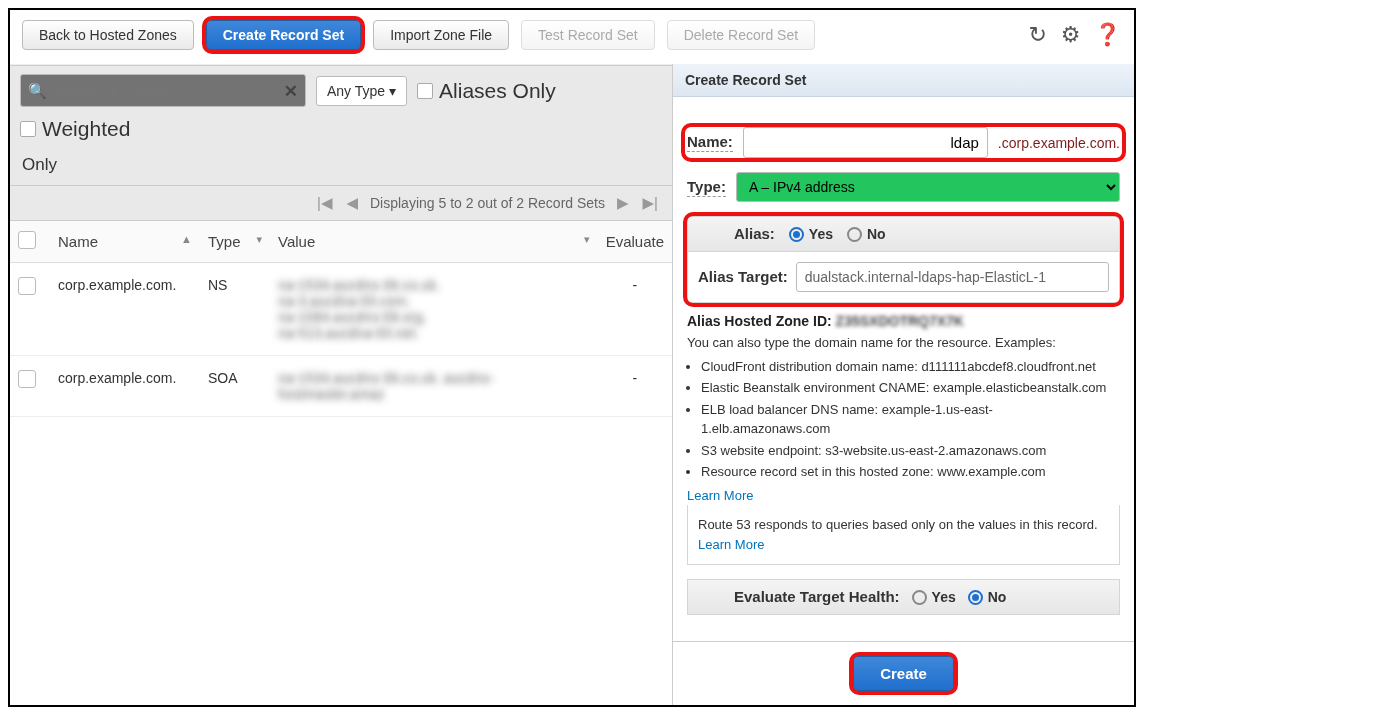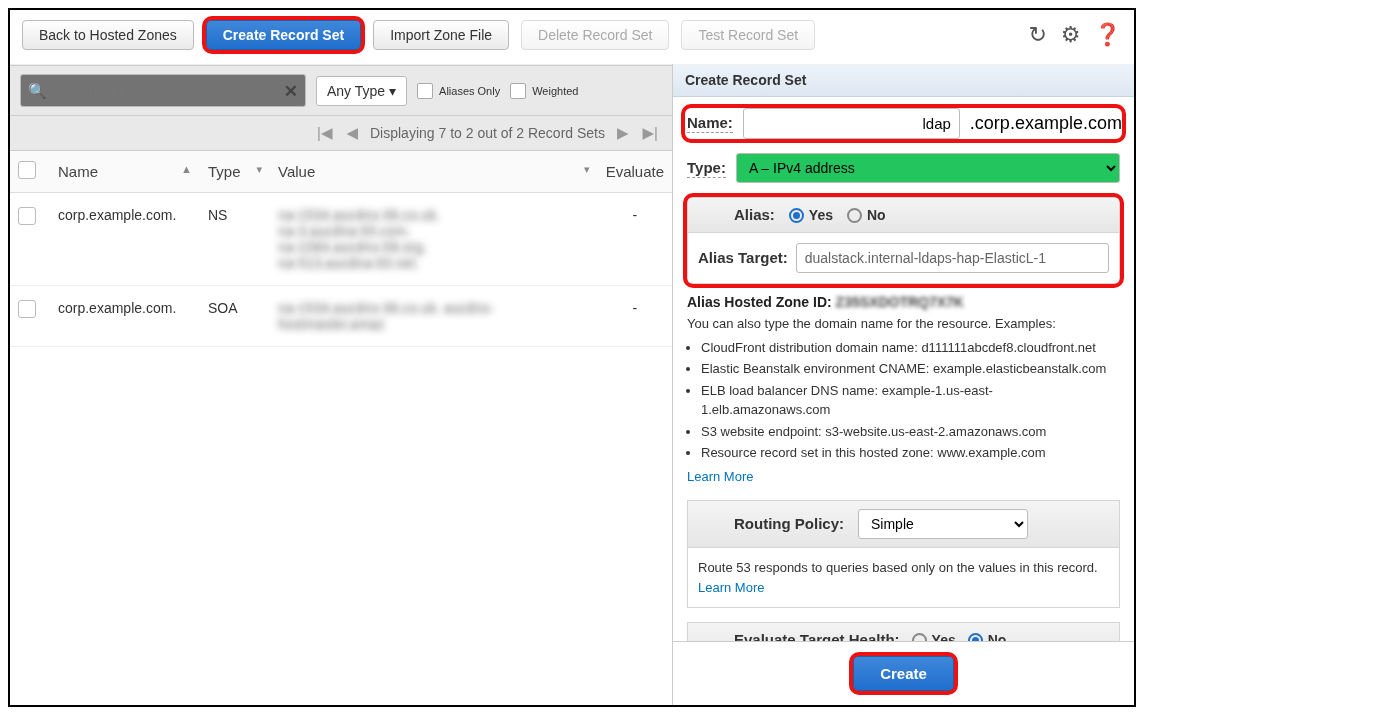--- a/index.html
+++ b/index.html
@@ -22,40 +22,40 @@
   .body-split { position:absolute; left:0; right:0; top:54px; bottom:0; display:flex; }
   .left-pane { flex:1 1 auto; min-width:0; display:flex; flex-direction:column; border-top:1px solid #eee; }
   .right-pane { width:462px; flex:none; border-left:1px solid #ccc; display:flex; flex-direction:column; }
   
   .filter-bar { background:#e9e9e9; padding:8px 10px; display:flex; flex-wrap:wrap; align-items:center; gap:10px; border-top:1px solid #ccc; border-bottom:1px solid #ccc;}
   .search-wrap { position:relative; flex:0 0 286px; }
   .search-wrap input { width:100%; padding:7px 28px 7px 28px; font-size:15px; border:1px solid #bbb; border-radius:3px; background:#737373; }
   .search-wrap .mag { position:absolute; left:8px; top:50%; transform:translateY(-50%); color:#888; font-size:15px; }
   .search-wrap .clr { position:absolute; right:8px; top:50%; transform:translateY(-50%); color:#444; font-size:17px; cursor:pointer; font-weight:bold;}
   .mini-select { padding:6px 10px; border:1px solid #bbb; border-radius:3px; background:#fff; font-size:14px; }
-  .chk { display:inline-flex; align-items:center; gap:6px; font-size:11px; color:#333; }
+  .chk { display:inline-flex; align-items:center; gap:6px; font-size:21px; color:#333; }
   .chk .box { width:16px; height:16px; border:1px solid #aaa; border-radius:2px; background:#fff; }
   .only-row { width:100%; padding:4px 0 2px 2px; font-size:17px; color:#333; }
   
   .pager-row { display:flex; align-items:center; justify-content:flex-end; gap:10px; padding:8px 12px; color:#666; font-size:14px; background:#e9e9e9; border-bottom:1px solid #ccc;}
   .pager-row .nav { color:#999; font-size:15px; padding:0 2px; }
   
   .tbl { width:100%; border-collapse:collapse; }
   .tbl th { text-align:left; font-weight:normal; color:#444; font-size:15px; padding:10px 8px; border-bottom:1px solid #ddd; background:#fafafa; position:relative;}
   .tbl th .sort { float:right; color:#888; font-size:11px; }
   .tbl td { padding:14px 8px; border-bottom:1px solid #eee; font-size:14px; color:#333; vertical-align:top;}
   .row-chk { width:18px; height:18px; border:1px solid #bbb; border-radius:3px; display:inline-block; background:#fff; }
   .blur { color:transparent; text-shadow:0 0 7px rgba(80,80,80,0.9); user-select:none; }
   
   .rp-head { background:linear-gradient(#eef3f9,#dde7f2); border-bottom:1px solid #c7d3e0; padding:8px 12px; font-weight:700; font-size:14px; color:#333;}
   .rp-body { padding:10px 14px 0 14px; overflow:auto; flex:1; }
   .field-row { display:flex; align-items:center; gap:10px; margin:8px 0 14px 0; }
   .lbl { font-weight:700; font-size:15px; color:#333; border-bottom:1px dashed #999; padding-bottom:1px;}
   .name-input { flex:1; text-align:right; padding:6px 8px; font-size:15px; border:1px solid #bbb; border-radius:3px; }
-  .suffix { font-size:18px; color:#000000; }
+  .suffix { font-size:14px; color:#7f1d1d; }
   .type-select { flex:1; padding:5px 8px; font-size:14px; border:1px solid #bbb; border-radius:3px; background:#22c55e; }
   .section-bar { background:linear-gradient(#f4f4f4,#e6e6e6); border:1px solid #d5d5d5; padding:8px 10px; font-size:14px; display:flex; align-items:center; gap:14px; }
   .section-bar .lbl { border:none;margin-left:36px; }
   .radio { display:inline-flex; align-items:center; gap:5px;font-weight:bold; }
   .radio .dot { width:15px; height:15px; border-radius:50%; border:2px solid #1f6fce; display:inline-flex; align-items:center; justify-content:center;}
   .radio .dot.off { border-color:#888; }
   .radio .dot .fill { width:7px; height:7px; border-radius:50%; background:#1f6fce; }
   .alias-box { border:1px solid #d5d5d5; border-top:none; padding:10px; }
   .alias-target-row { display:flex; align-items:center; gap:8px; }
   .alias-target-row input { flex:1; padding:6px 8px; font-size:14px; border:1px solid #bbb; border-radius:3px; color:#666;}
@@ -81,22 +81,22 @@
 
 <div class="frame">
   <div class="panel-border">
 
     <div class="toolbar">
       <button class="btn">Back to Hosted Zones</button>
       <span class="hl hl-tight">
         <button class="btn primary">Create Record Set</button>
       </span>
       <button class="btn">Import Zone File</button>
+      <button class="btn disabled">Test Record Set</button>
       <button class="btn disabled">Delete Record Set</button>
-      <button class="btn disabled">Test Record Set</button>
       <div class="toolbar-spacer"></div>
       <div class="tool-icons">
         <span>↻</span>
         <span>⚙</span>
         <span>❓</span>
       </div>
     </div>
 
     <div class="body-split">
 
@@ -109,25 +109,26 @@
           </div>
           <span class="mini-select"><span>Any Type</span> ▾</span>
           <label class="chk">
               <span class="box"></span>
               <span>Aliases Only</span>
             </label>
           <label class="chk">
               <span class="box"></span>
               <span>Weighted</span>
             </label>
+          <div class="only-row">Only</div>
         </div>
         <div class="pager-row">
           <span class="nav">|◀</span>
           <span class="nav">◀</span>
-          <span>Displaying 7 to 2 out of 2 Record Sets</span>
+          <span>Displaying 5 to 2 out of 2 Record Sets</span>
           <span class="nav">▶</span>
           <span class="nav">▶|</span>
         </div>
         <table class="tbl">
           <thead>
             <tr>
               <th style="width:40px"><span class="row-chk"></span></th>
               <th style="width:150px"><span>Name</span><span class="sort">▲</span></th>
               <th style="width:70px"><span>Type</span><span class="sort">▾</span></th>
               <th><span>Value</span><span class="sort">▾</span></th>
@@ -156,21 +157,21 @@
             </tr>
           </tbody>
         </table>
       </div>
 
       <div class="right-pane">
         <div class="rp-head">Create Record Set</div>
         <div class="rp-body">
 
           <div class="name-hl">
-            <div class="field-row" style="margin-top:1px">
+            <div class="field-row" style="margin-top:20px">
               <span class="lbl">Name:</span>
               <input class="name-input" value="ldap" style="">
               <span class="suffix">.corp.example.com.</span>
             </div>
           </div>
 
           <div class="field-row">
             <span class="lbl">Type:</span>
             <select class="type-select">
               <option>A – IPv4 address</option>
@@ -209,24 +210,20 @@
             <ul>
               <li>CloudFront distribution domain name: d111111abcdef8.cloudfront.net</li>
               <li>Elastic Beanstalk environment CNAME: example.elasticbeanstalk.com</li>
               <li>ELB load balancer DNS name: example-1.us-east-1.elb.amazonaws.com</li>
               <li>S3 website endpoint: s3-website.us-east-2.amazonaws.com</li>
               <li>Resource record set in this hosted zone: www.example.com</li>
             </ul>
             <span class="link">Learn More</span>
           </div>
 
-          <div class="section-bar routing-row" style="margin-top:14px">
-            <span class="lbl">Routing Policy:</span>
-            <select><option>Simple</option></select>
-          </div>
           <div class="alias-box help-text">
             <span>Route 53 responds to queries based only on the values in this record.</span>
             <span class="link">Learn More</span>
           </div>
 
           <div class="section-bar eval-row" style="margin-top:14px">
             <span class="lbl">Evaluate Target Health:</span>
             <label class="radio">
                 <span class="dot off"></span>
                 <span>Yes</span>

